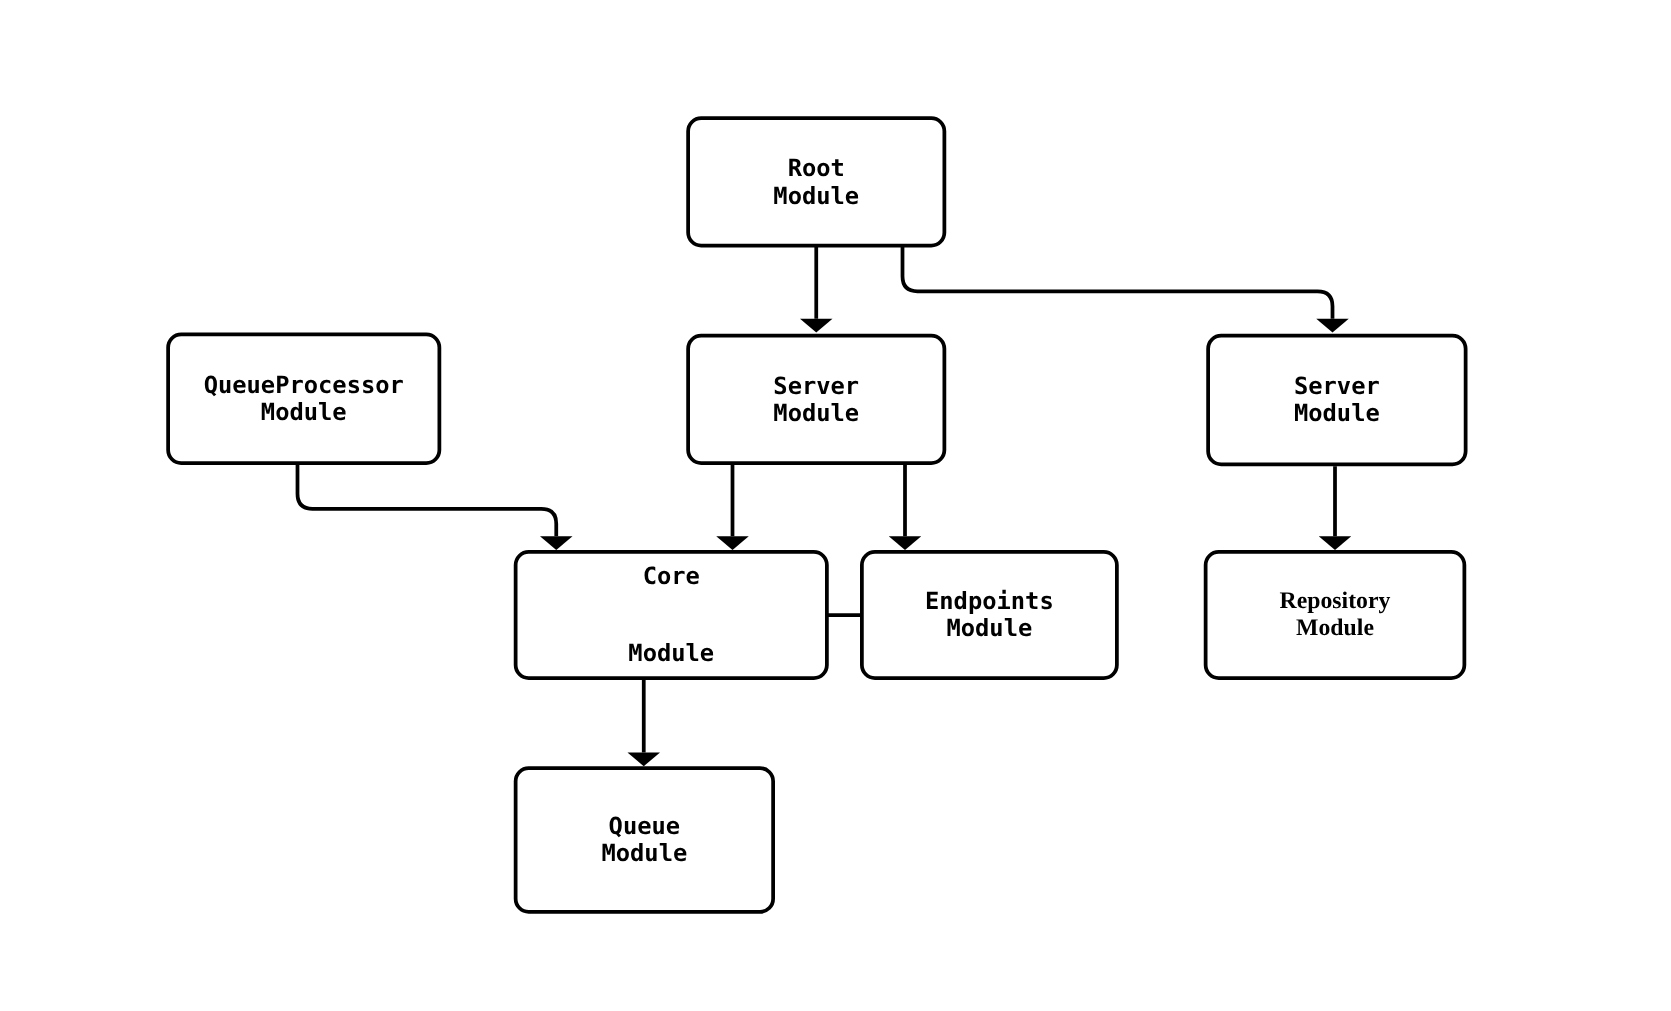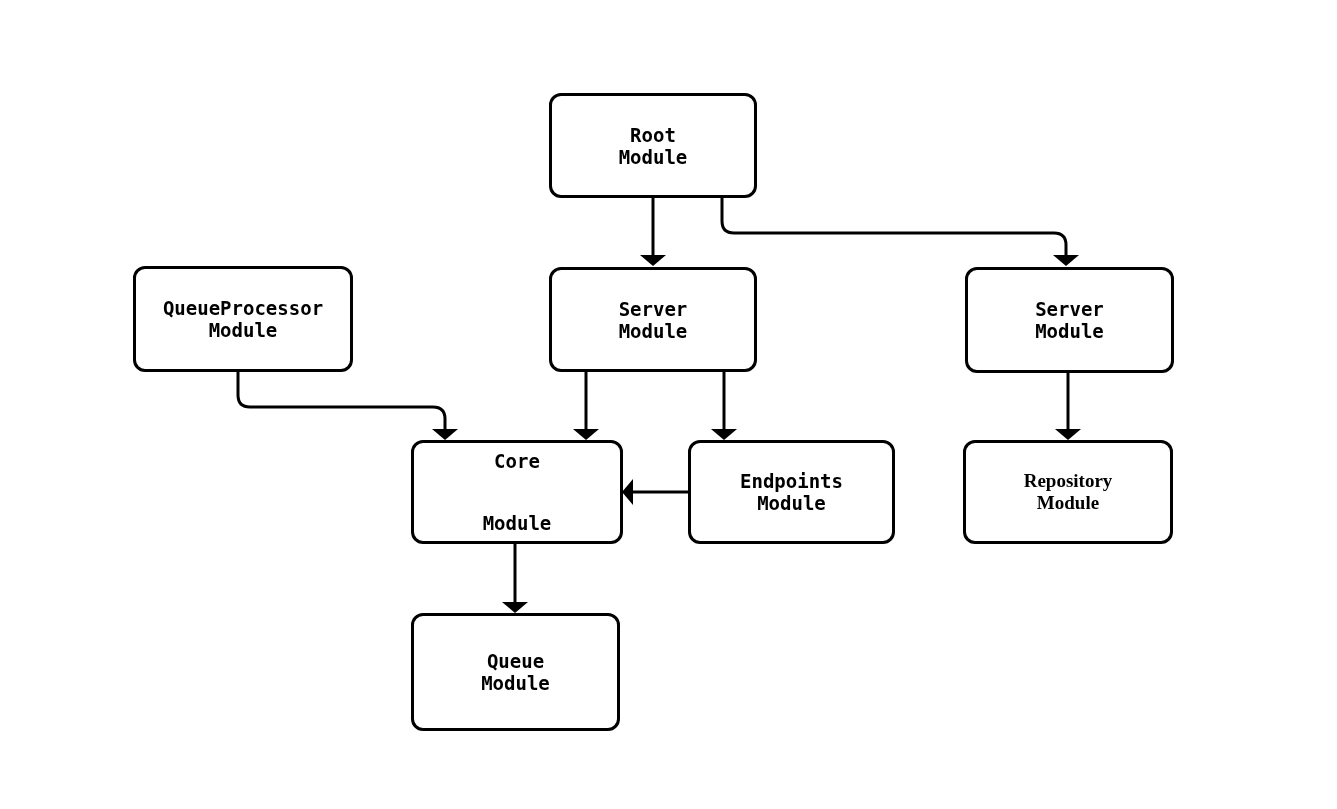--- a/index.html
+++ b/index.html
@@ -43,21 +43,21 @@
     color: #000000;
     font-weight: bold;
     font-size: 19px;
     line-height: 22px;
     white-space: nowrap;
   }
   .node-root        { left: 549px; top:  93px; width: 208px; height: 105px; }
   .node-qp          { left: 133px; top: 266px; width: 220px; height: 106px; }
   .node-server      { left: 549px; top: 267px; width: 208px; height: 105px; }
   .node-global      { left: 965px; top: 267px; width: 209px; height: 106px; }
-  .node-core        { left: 411px; top: 440px; width: 212px; height: 104px; gap: 40px; }
+  .node-core        { left: 411px; top: 440px; width: 252px; height: 104px; gap: 40px; }
   .node-endpoints   { left: 688px; top: 440px; width: 207px; height: 104px; }
   .node-repository  { left: 963px; top: 440px; width: 210px; height: 104px; font-family: Liberation Serif, serif; }
   .node-queue       { left: 411px; top: 613px; width: 209px; height: 118px; }
 </style>
 </head>
 <body>
 
 <div class="canvas">
 
   <svg class="edges" viewBox="0 0 1337 809" xmlns="http://www.w3.org/2000/svg">

